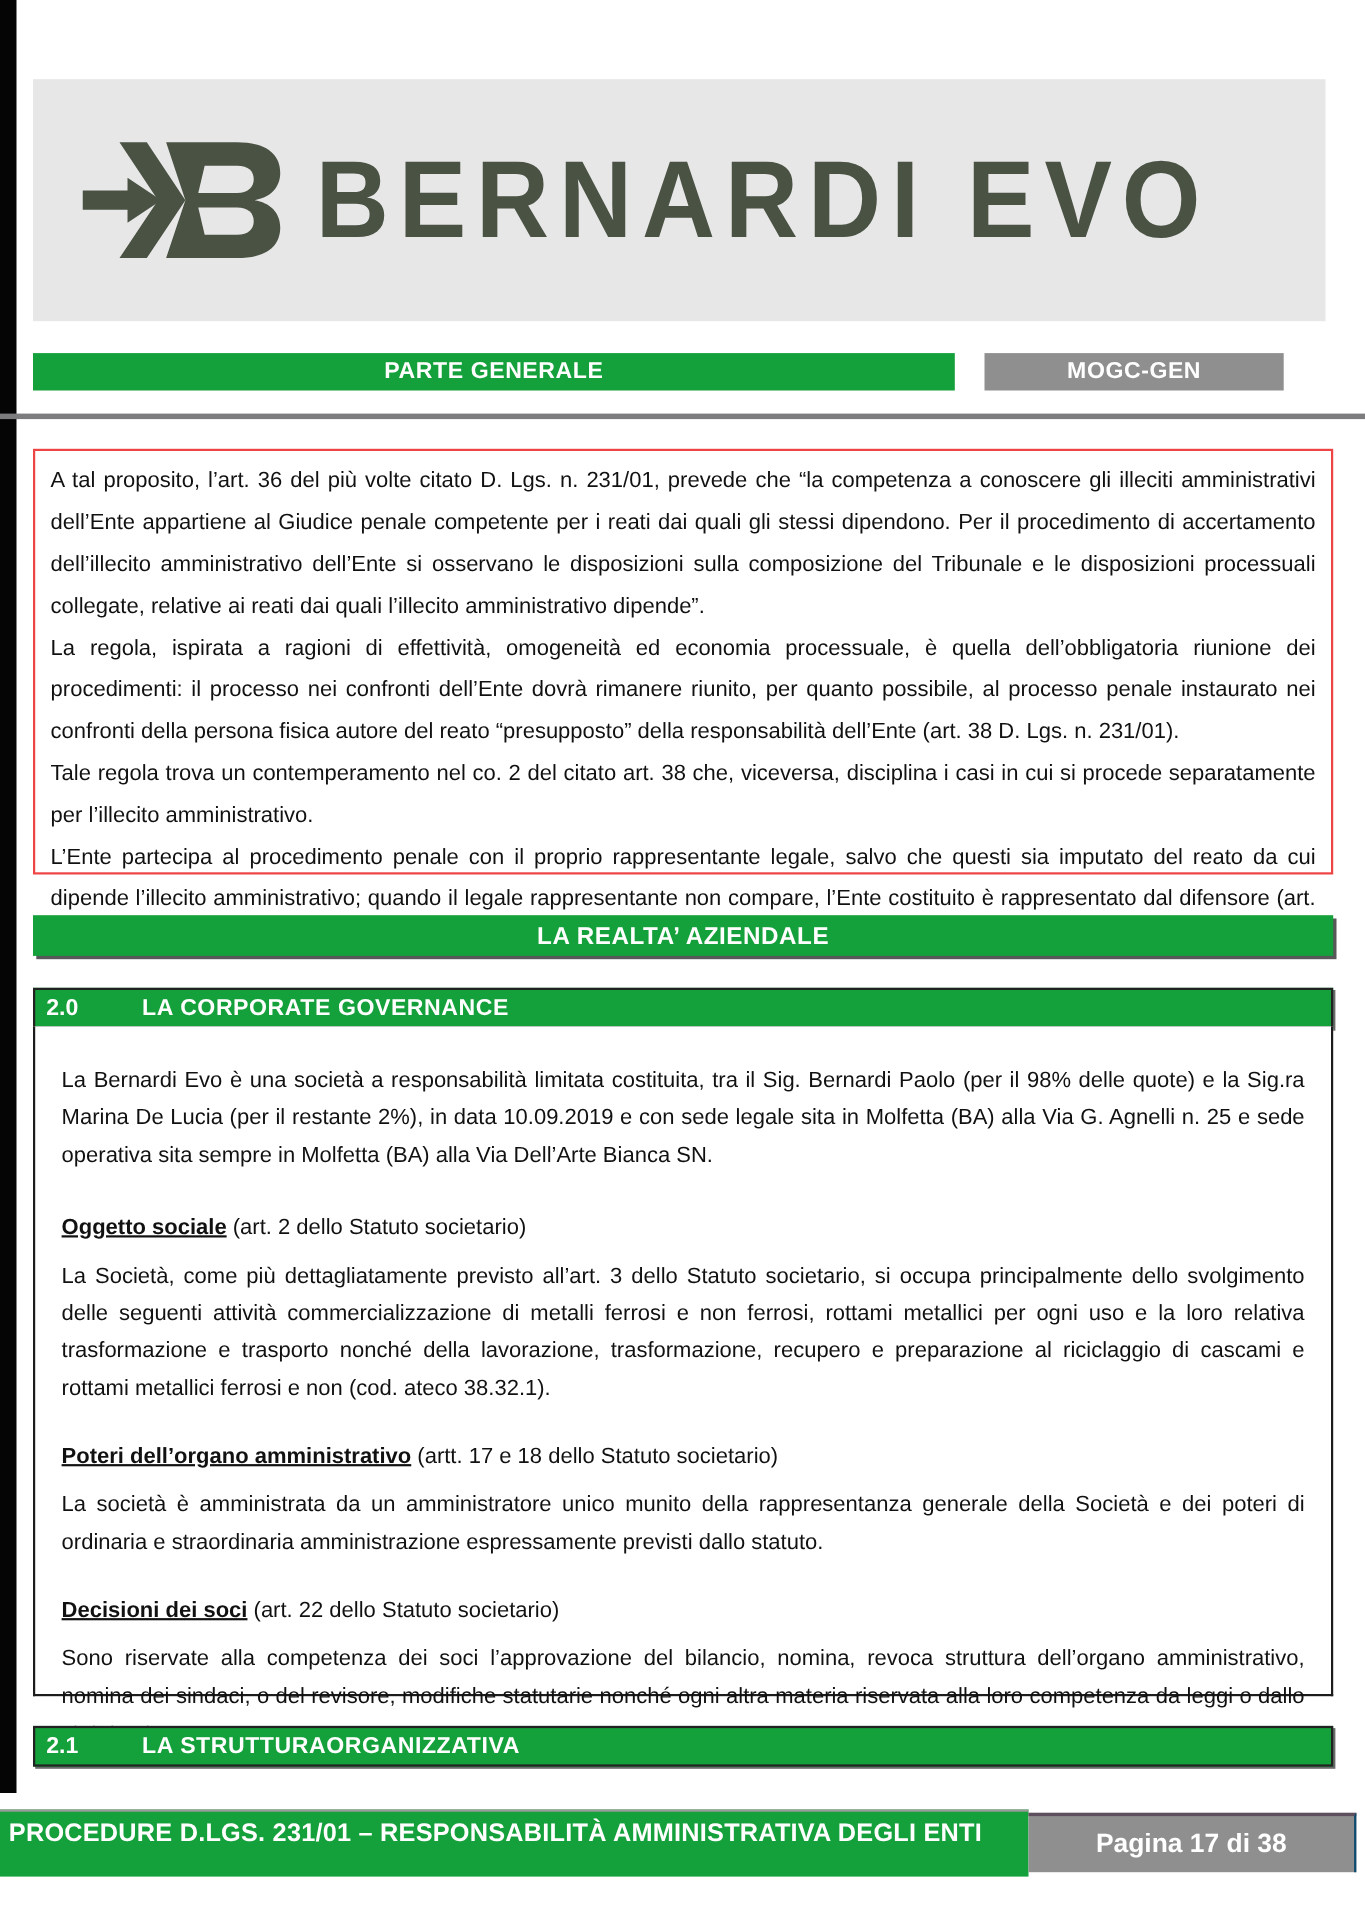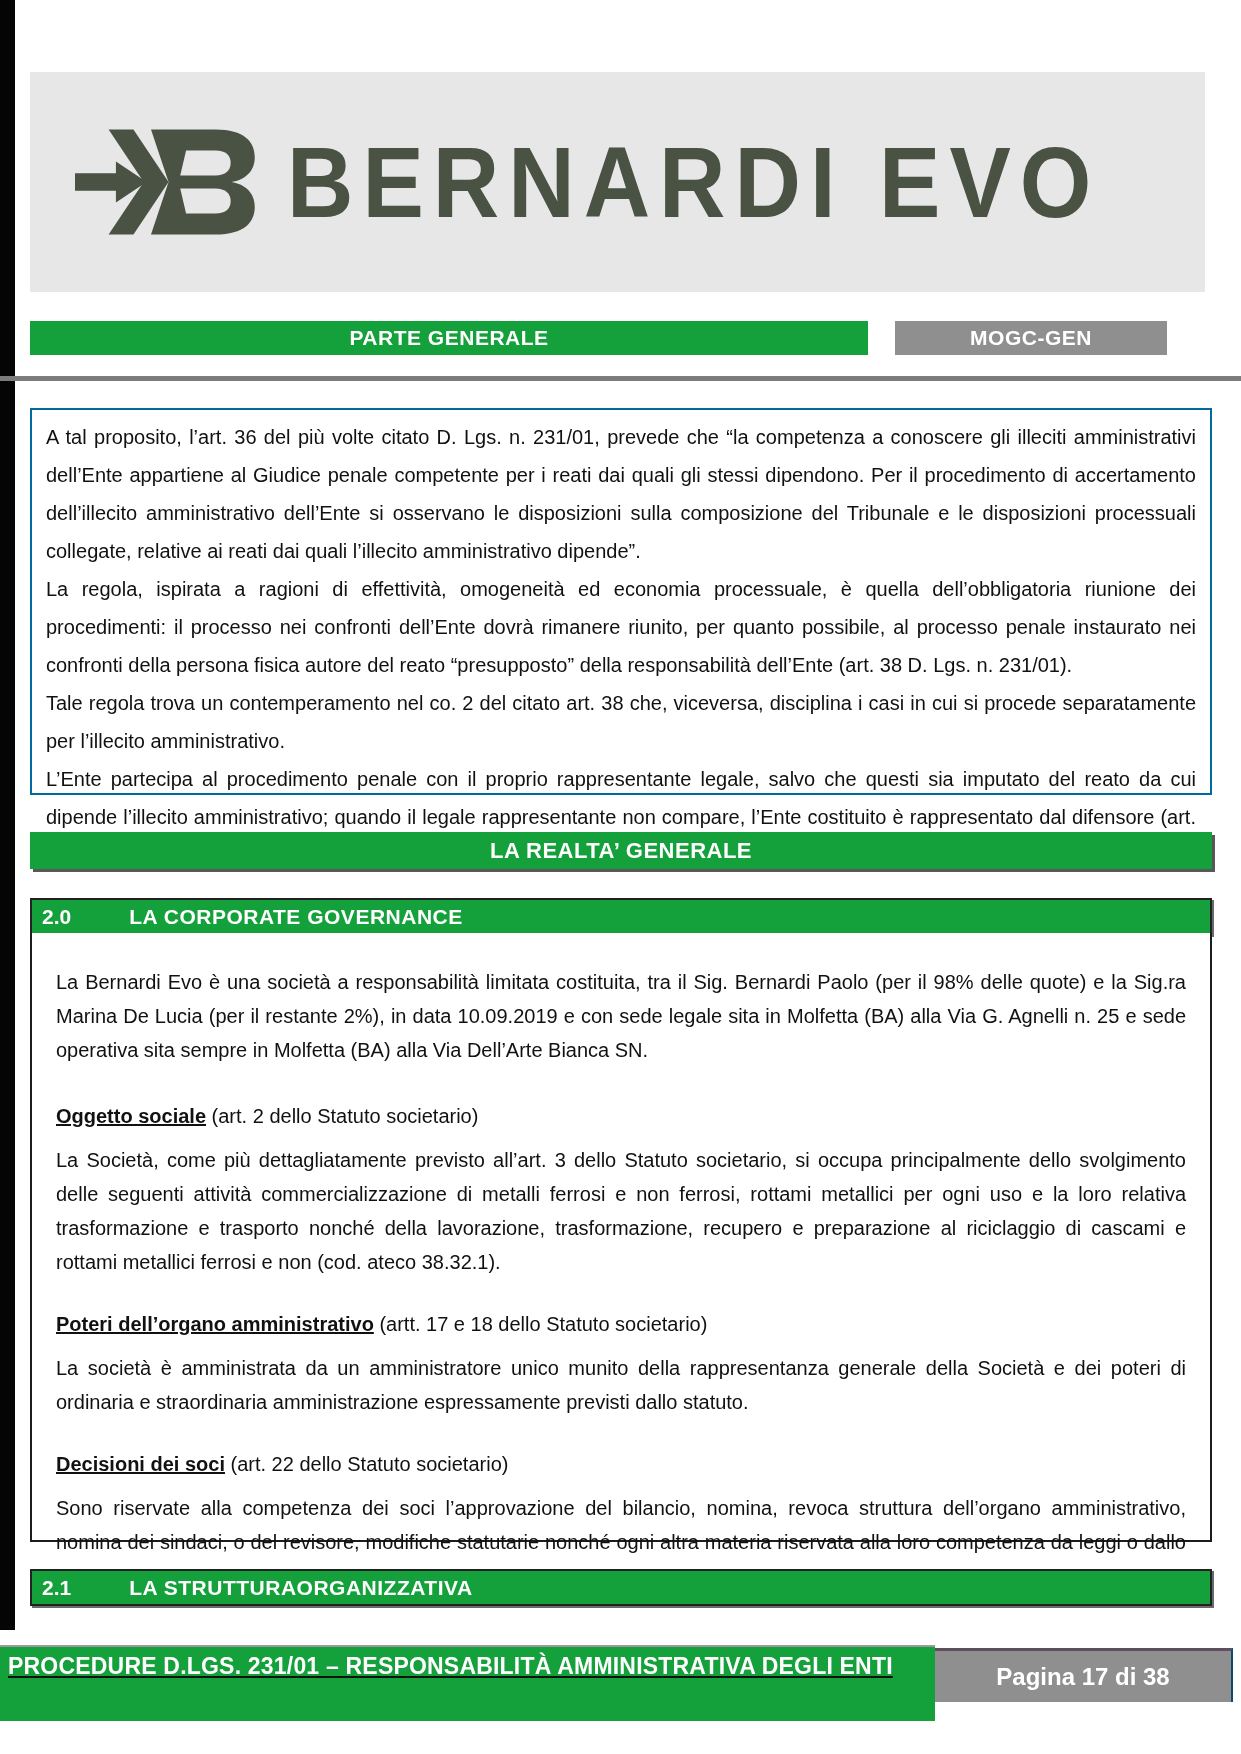--- a/index.html
+++ b/index.html
@@ -24,21 +24,21 @@
   .bar{position:absolute;height:34px;top:321px;display:flex;align-items:center;justify-content:center;}
   .bar-green{left:30px;width:838px;background:#14a03a;}
   .bar-gray{left:895px;width:272px;background:#8f8f8f;}
   .bar span{color:#fff;font-weight:bold;font-size:21px;letter-spacing:.5px;}
 
   .divider{position:absolute;left:0;top:376px;width:1241px;height:5px;background:#7c7c7e;}
 
   
   .intro-box{
     position:absolute;left:30px;top:408px;width:1182px;height:387px;box-sizing:border-box;
-    border:2px solid #0369a1;background:#fff;padding:8px 14px;
+    border:2px solid #ef4444;background:#fff;padding:8px 14px;
   }
   .intro-box p{
     margin:0;font-size:20px;line-height:38px;text-align:justify;
   }
 
   
   .banner{
     position:absolute;left:30px;top:832px;width:1182px;height:37px;background:#14a03a;
     display:flex;align-items:center;justify-content:center;box-sizing:border-box;
     box-shadow:3px 3px 0 #58585a;
@@ -61,22 +61,22 @@
     background:#fff;border:2px solid #1c1c1c;border-top:none;padding:22px 14px 10px 14px;
   }
   .sec-body p{margin:10px;font-size:20px;line-height:34px;text-align:justify;}
   .sec-body p.spacer-after{margin-bottom:32px;}
   .sub-head{font-size:20px;line-height:34px;margin:0;}
   .sub-head b{text-decoration:underline;}
   .sub-block{margin-bottom:28px;}
 
   
   .footer-green{
-    position:absolute;left:0;top:1645px;width:935px;height:76px;background:#14a03a;
-    box-sizing:border-box;border-top:2px solid #9b9b9b;text-decoration:underline;
+    position:absolute;left:0;top:1645px;width:935px;height:61px;background:#14a03a;
+    box-sizing:border-box;border-top:2px solid #9b9b9b;
   }
   .footer-green span{
     display:block;color:#fff;font-weight:bold;font-size:23px;padding:6px 0 0 8px;letter-spacing:.2px;
     white-space:nowrap;
   }
   .footer-gray{
     position:absolute;left:935px;top:1648px;width:298px;height:54px;background:#8f8f8f;
     display:flex;align-items:center;justify-content:center;box-sizing:border-box;
     border-top:3px solid #5e4f5e;border-right:2px solid #0c4a6e;
   }
@@ -114,21 +114,21 @@
   <div class="divider"></div>
 
   <div class="intro-box">
     <p>A tal proposito, l’art. 36 del più volte citato D. Lgs. n. 231/01, prevede che “la competenza a conoscere gli illeciti amministrativi dell’Ente appartiene al Giudice penale competente per i reati dai quali gli stessi dipendono. Per il procedimento di accertamento dell’illecito amministrativo dell’Ente si osservano le disposizioni sulla composizione del Tribunale e le disposizioni processuali collegate, relative ai reati dai quali l’illecito amministrativo dipende”.</p>
     <p>La regola, ispirata a ragioni di effettività, omogeneità ed economia processuale, è quella dell’obbligatoria riunione dei procedimenti: il processo nei confronti dell’Ente dovrà rimanere riunito, per quanto possibile, al processo penale instaurato nei confronti della persona fisica autore del reato “presupposto” della responsabilità dell’Ente (art. 38 D. Lgs. n. 231/01).</p>
     <p>Tale regola trova un contemperamento nel co. 2 del citato art. 38 che, viceversa, disciplina i casi in cui si procede separatamente per l’illecito amministrativo.</p>
     <p>L’Ente partecipa al procedimento penale con il proprio rappresentante legale, salvo che questi sia imputato del reato da cui dipende l’illecito amministrativo; quando il legale rappresentante non compare, l’Ente costituito è rappresentato dal difensore (art. 39 co. 1 e 4 D. Lgs. n. 231/01).</p>
   </div>
 
   <div class="banner">
-    <span>LA REALTA’ GENERALE</span>
+    <span>LA REALTA’ AZIENDALE</span>
   </div>
 
   <div class="sec-head sec20">
     <span class="num">2.0</span>
     <span class="ttl">LA CORPORATE GOVERNANCE</span>
   </div>
 
   <div class="sec-body">
     <p class="spacer-after">La Bernardi Evo è una società a responsabilità limitata costituita, tra il Sig. Bernardi Paolo (per il 98% delle quote) e la Sig.ra Marina De Lucia (per il restante 2%), in data 10.09.2019 e con sede legale sita in Molfetta (BA) alla Via G. Agnelli n. 25 e sede operativa sita sempre in Molfetta (BA) alla Via Dell’Arte Bianca SN.</p>
 

